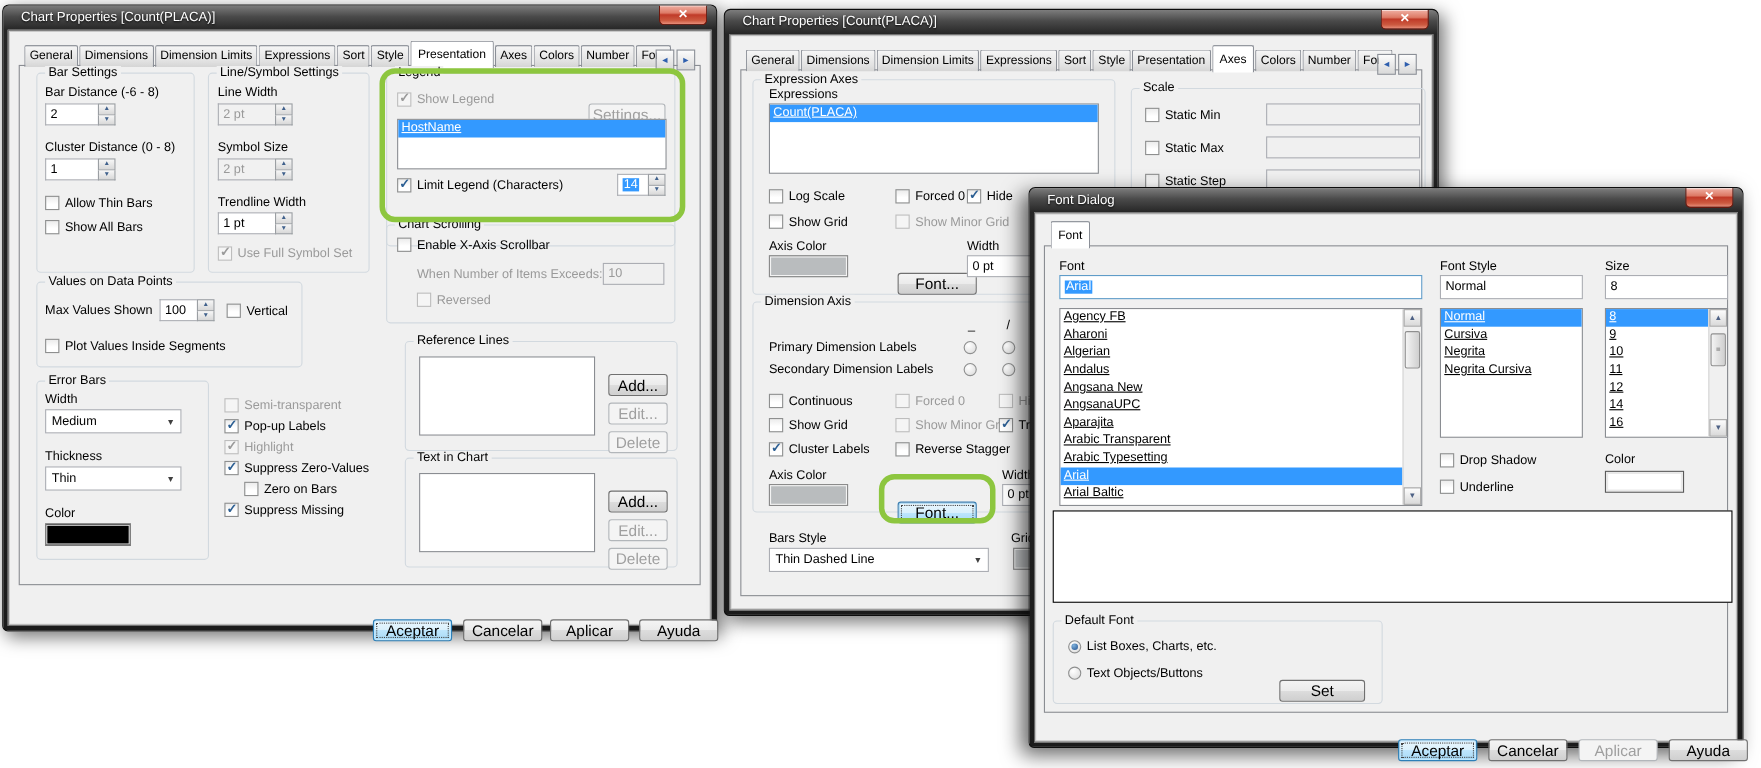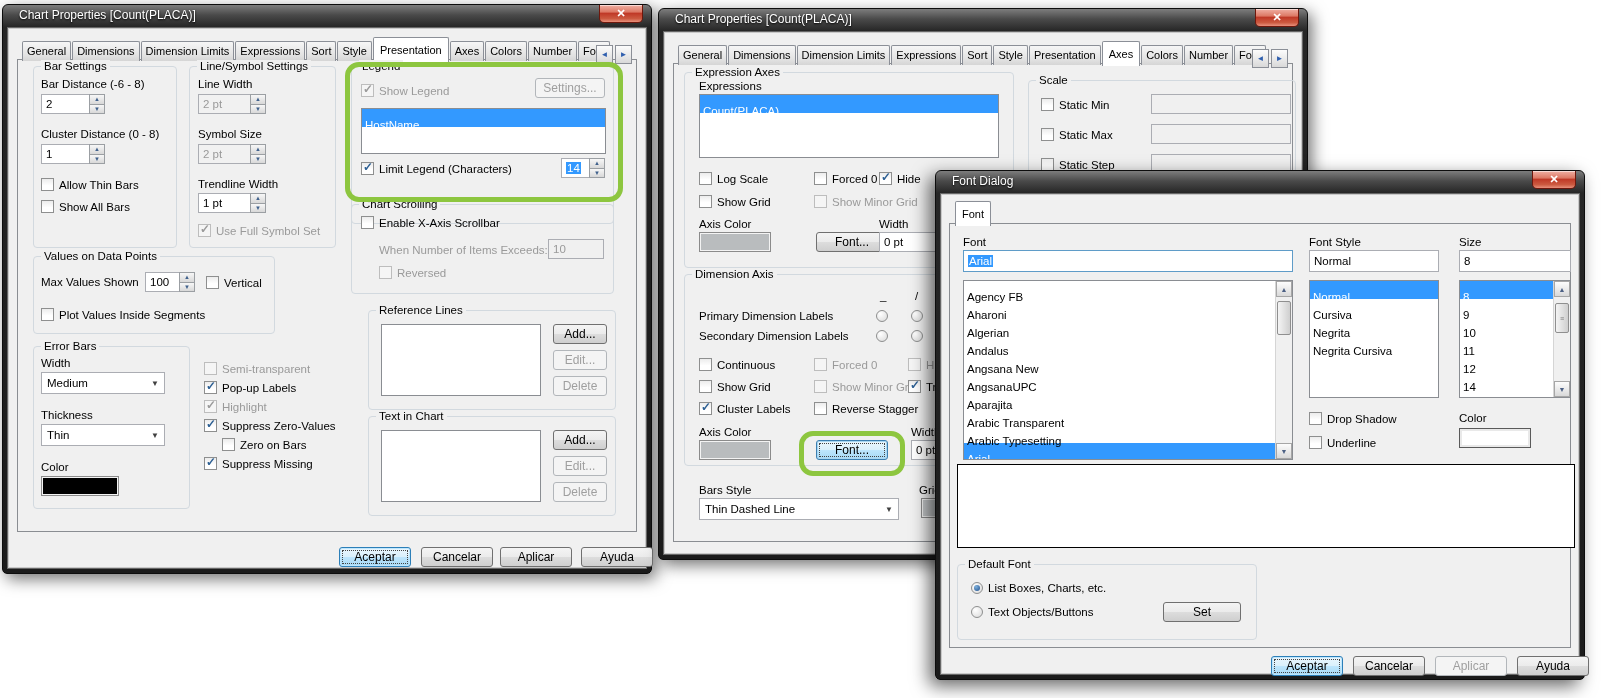--- a/index.html
+++ b/index.html
@@ -49,27 +49,27 @@
 .spin.dis .sfield { background:#f1f1f1; color:#9a9a9a; }
 .sbtns { width:16px; display:flex; flex-direction:column; }
 .sb { flex:1; border:1px solid #9b9fa3; background:linear-gradient(#f7f7f7,#d8d8d8);
   font-size:6px; color:#40618c; display:flex; align-items:center; justify-content:center; cursor:pointer;}
 .sb+.sb { border-top:none; }
 .combo { position:absolute; height:22px; background:#fff; border:1px solid #abadb3;
   display:flex; align-items:center; padding:0 5px; cursor:pointer;}
 .combo .ar { margin-left:auto; font-size:8px; color:#404040; }
 .btn { position:absolute; width:72px; height:20px; border:1px solid #707070; border-radius:3px;
   background:linear-gradient(#f4f4f4,#ebebeb 50%,#dddddd 50%,#cfcfcf); text-align:center;
-  line-height:18px; font-size:12px; cursor:pointer; overflow:hidden; white-space:nowrap;}
+  line-height:18px; font-size:14px; cursor:pointer; overflow:hidden; white-space:nowrap;margin-top:16px;}
 .btn.default { border-color:#2c7fb8; box-shadow:inset 0 0 0 1px #bee6fd;
   background:linear-gradient(#eaf6fd,#d9f0fc 50%,#bee6fd 50%,#a7d9f5);}
 .btn.focusdot { outline:1px dotted #444; outline-offset:-4px; }
 .btn.dis { color:#9f9f9f; border-color:#b2b6ba; background:#f4f4f4; cursor:default;}
 .list { position:absolute; background:#fff; border:1px solid #8a8d92; overflow:hidden; }
-.li { height:16px; line-height:15px; padding:9px 3px; cursor:pointer;}
+.li { height:16px; line-height:15px; padding:0 3px; cursor:pointer;text-decoration:underline;}
 .li.sel { background:#3399ff; color:#fff; }
 .swatch { position:absolute; border:1px solid #8b8b8b; box-shadow:inset 0 0 0 1px #f3f3f3; cursor:pointer;}
 .seltext { background:#3399ff; color:#fff; padding:0 1px;}
 .hl { position:absolute; border:5px solid #8dc63f; border-radius:14px; z-index:60; pointer-events:none;}
 .scrollv { position:absolute; width:17px; background:#f0f0f0; border-left:1px solid #d5d5d5;
   display:flex; flex-direction:column; }
 .sa { height:16px; border:1px solid #a6a6a6; background:linear-gradient(#fdfdfd,#d9d9d9);
   font-size:7px; color:#4d6185; display:flex; align-items:center; justify-content:center; cursor:pointer;}
 .strack { flex:1; position:relative; }
 .sthumb { position:absolute; left:1px; right:1px; border:1px solid #8f8f8f; border-radius:2px;

